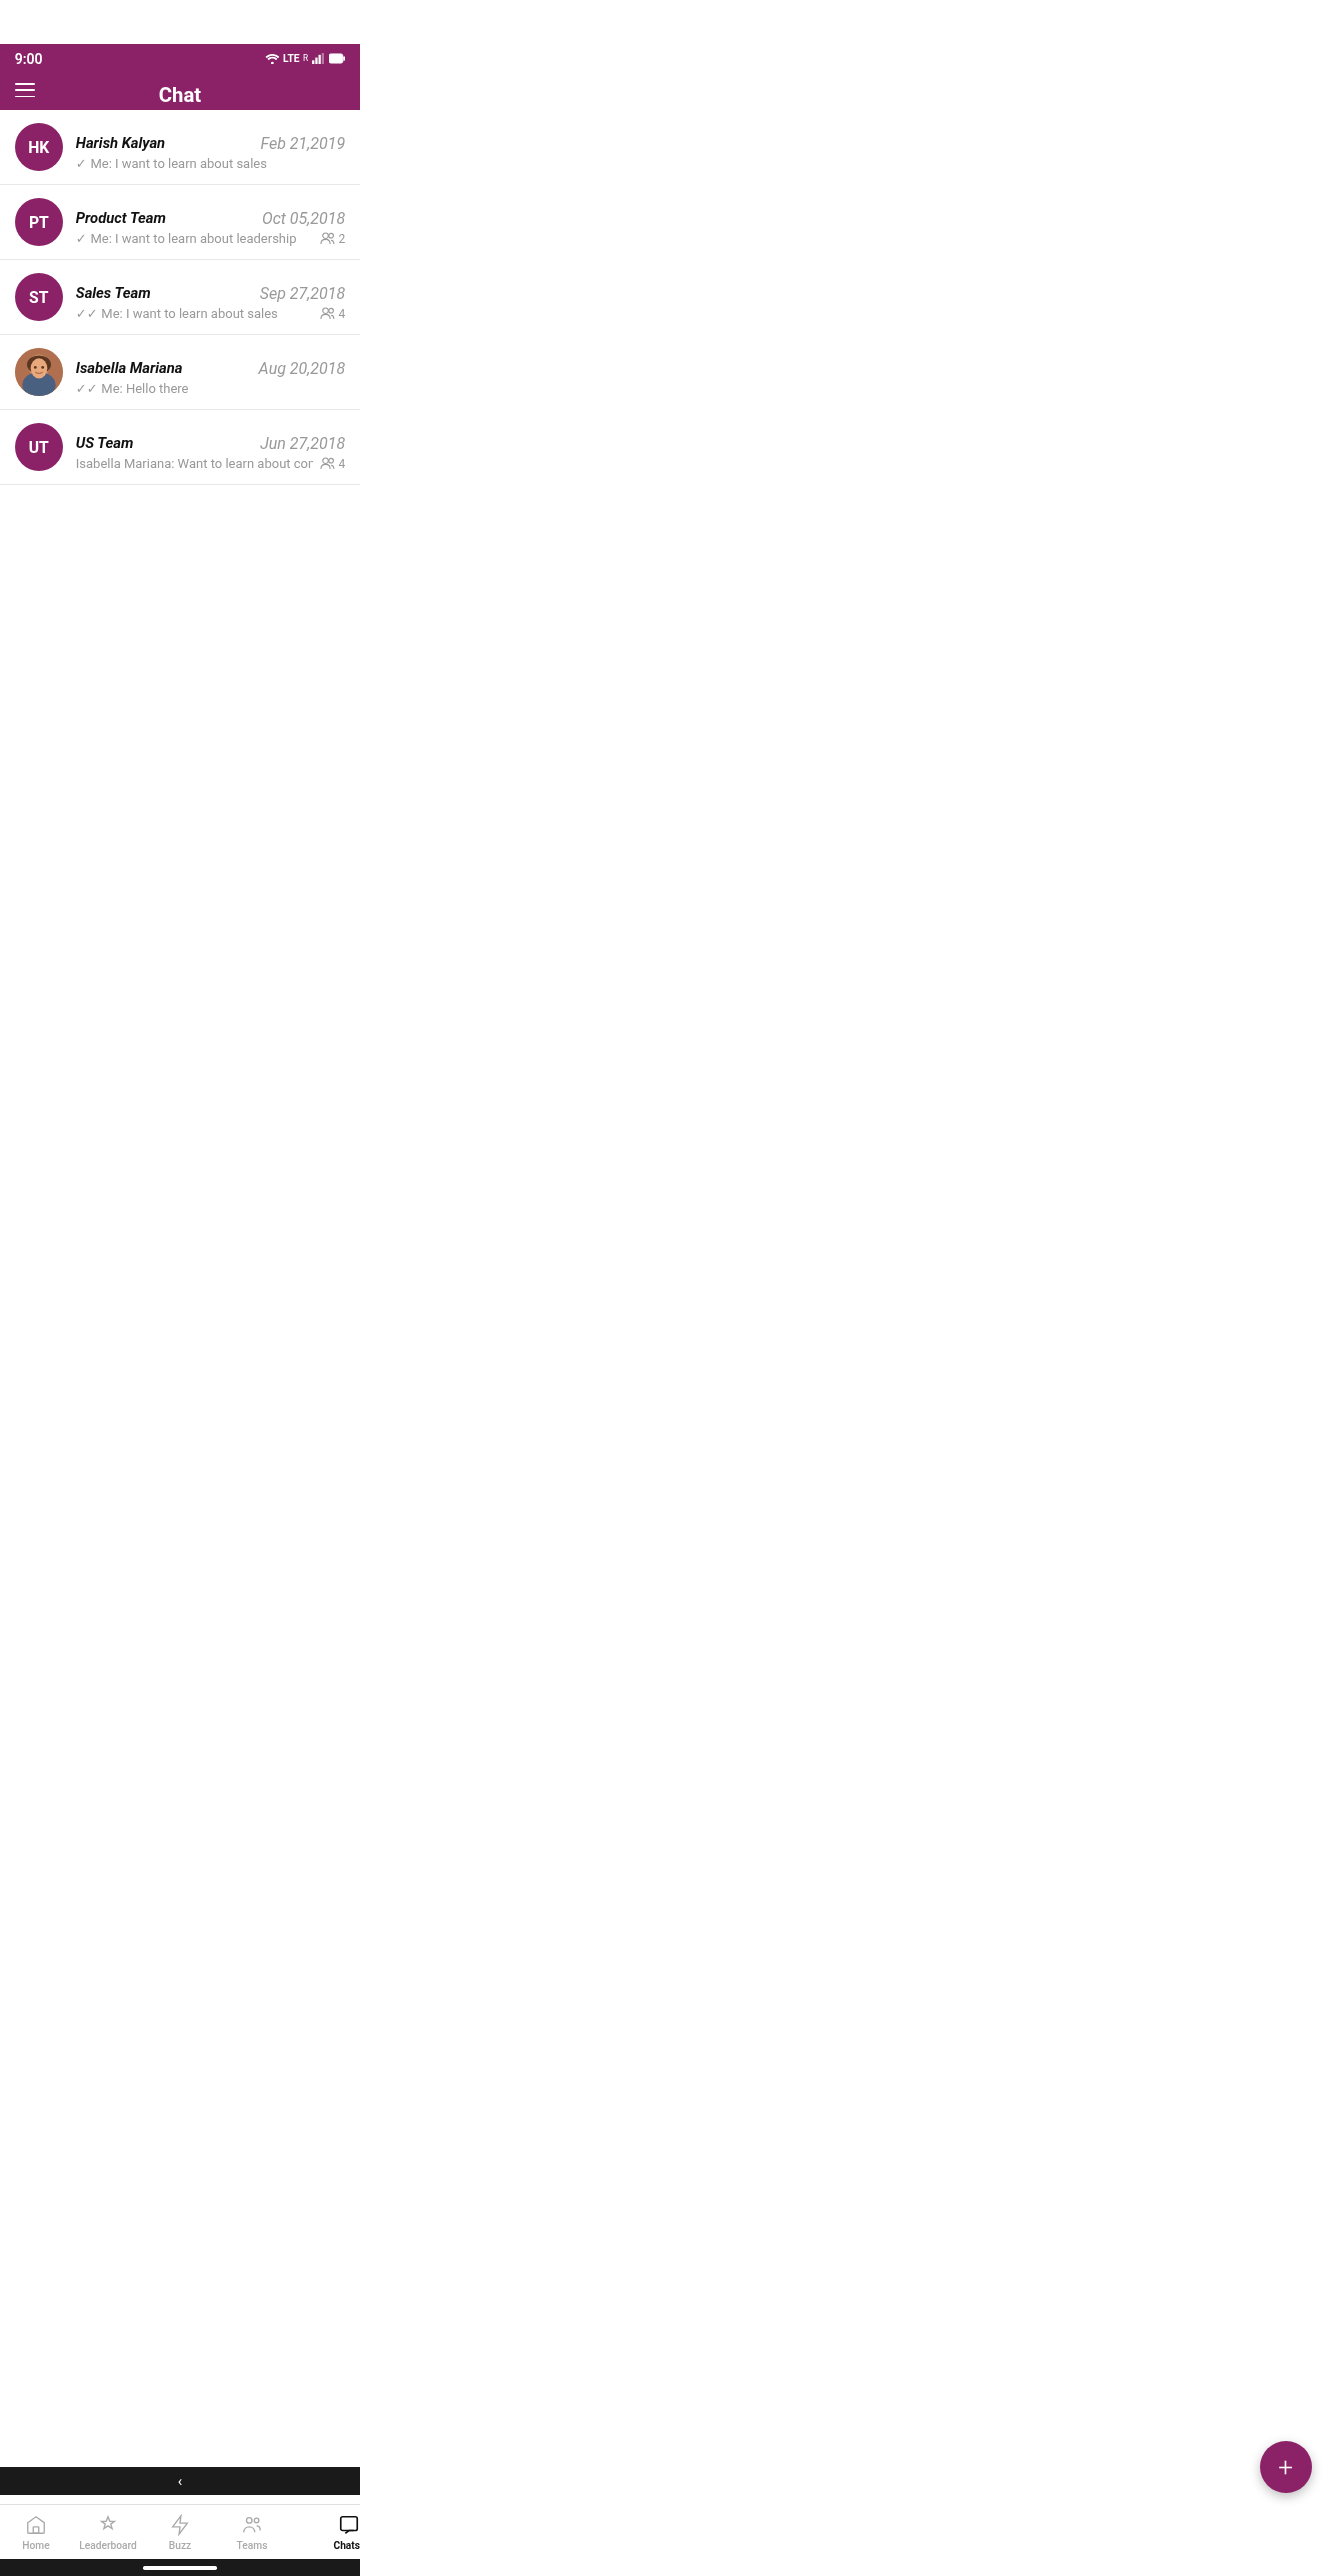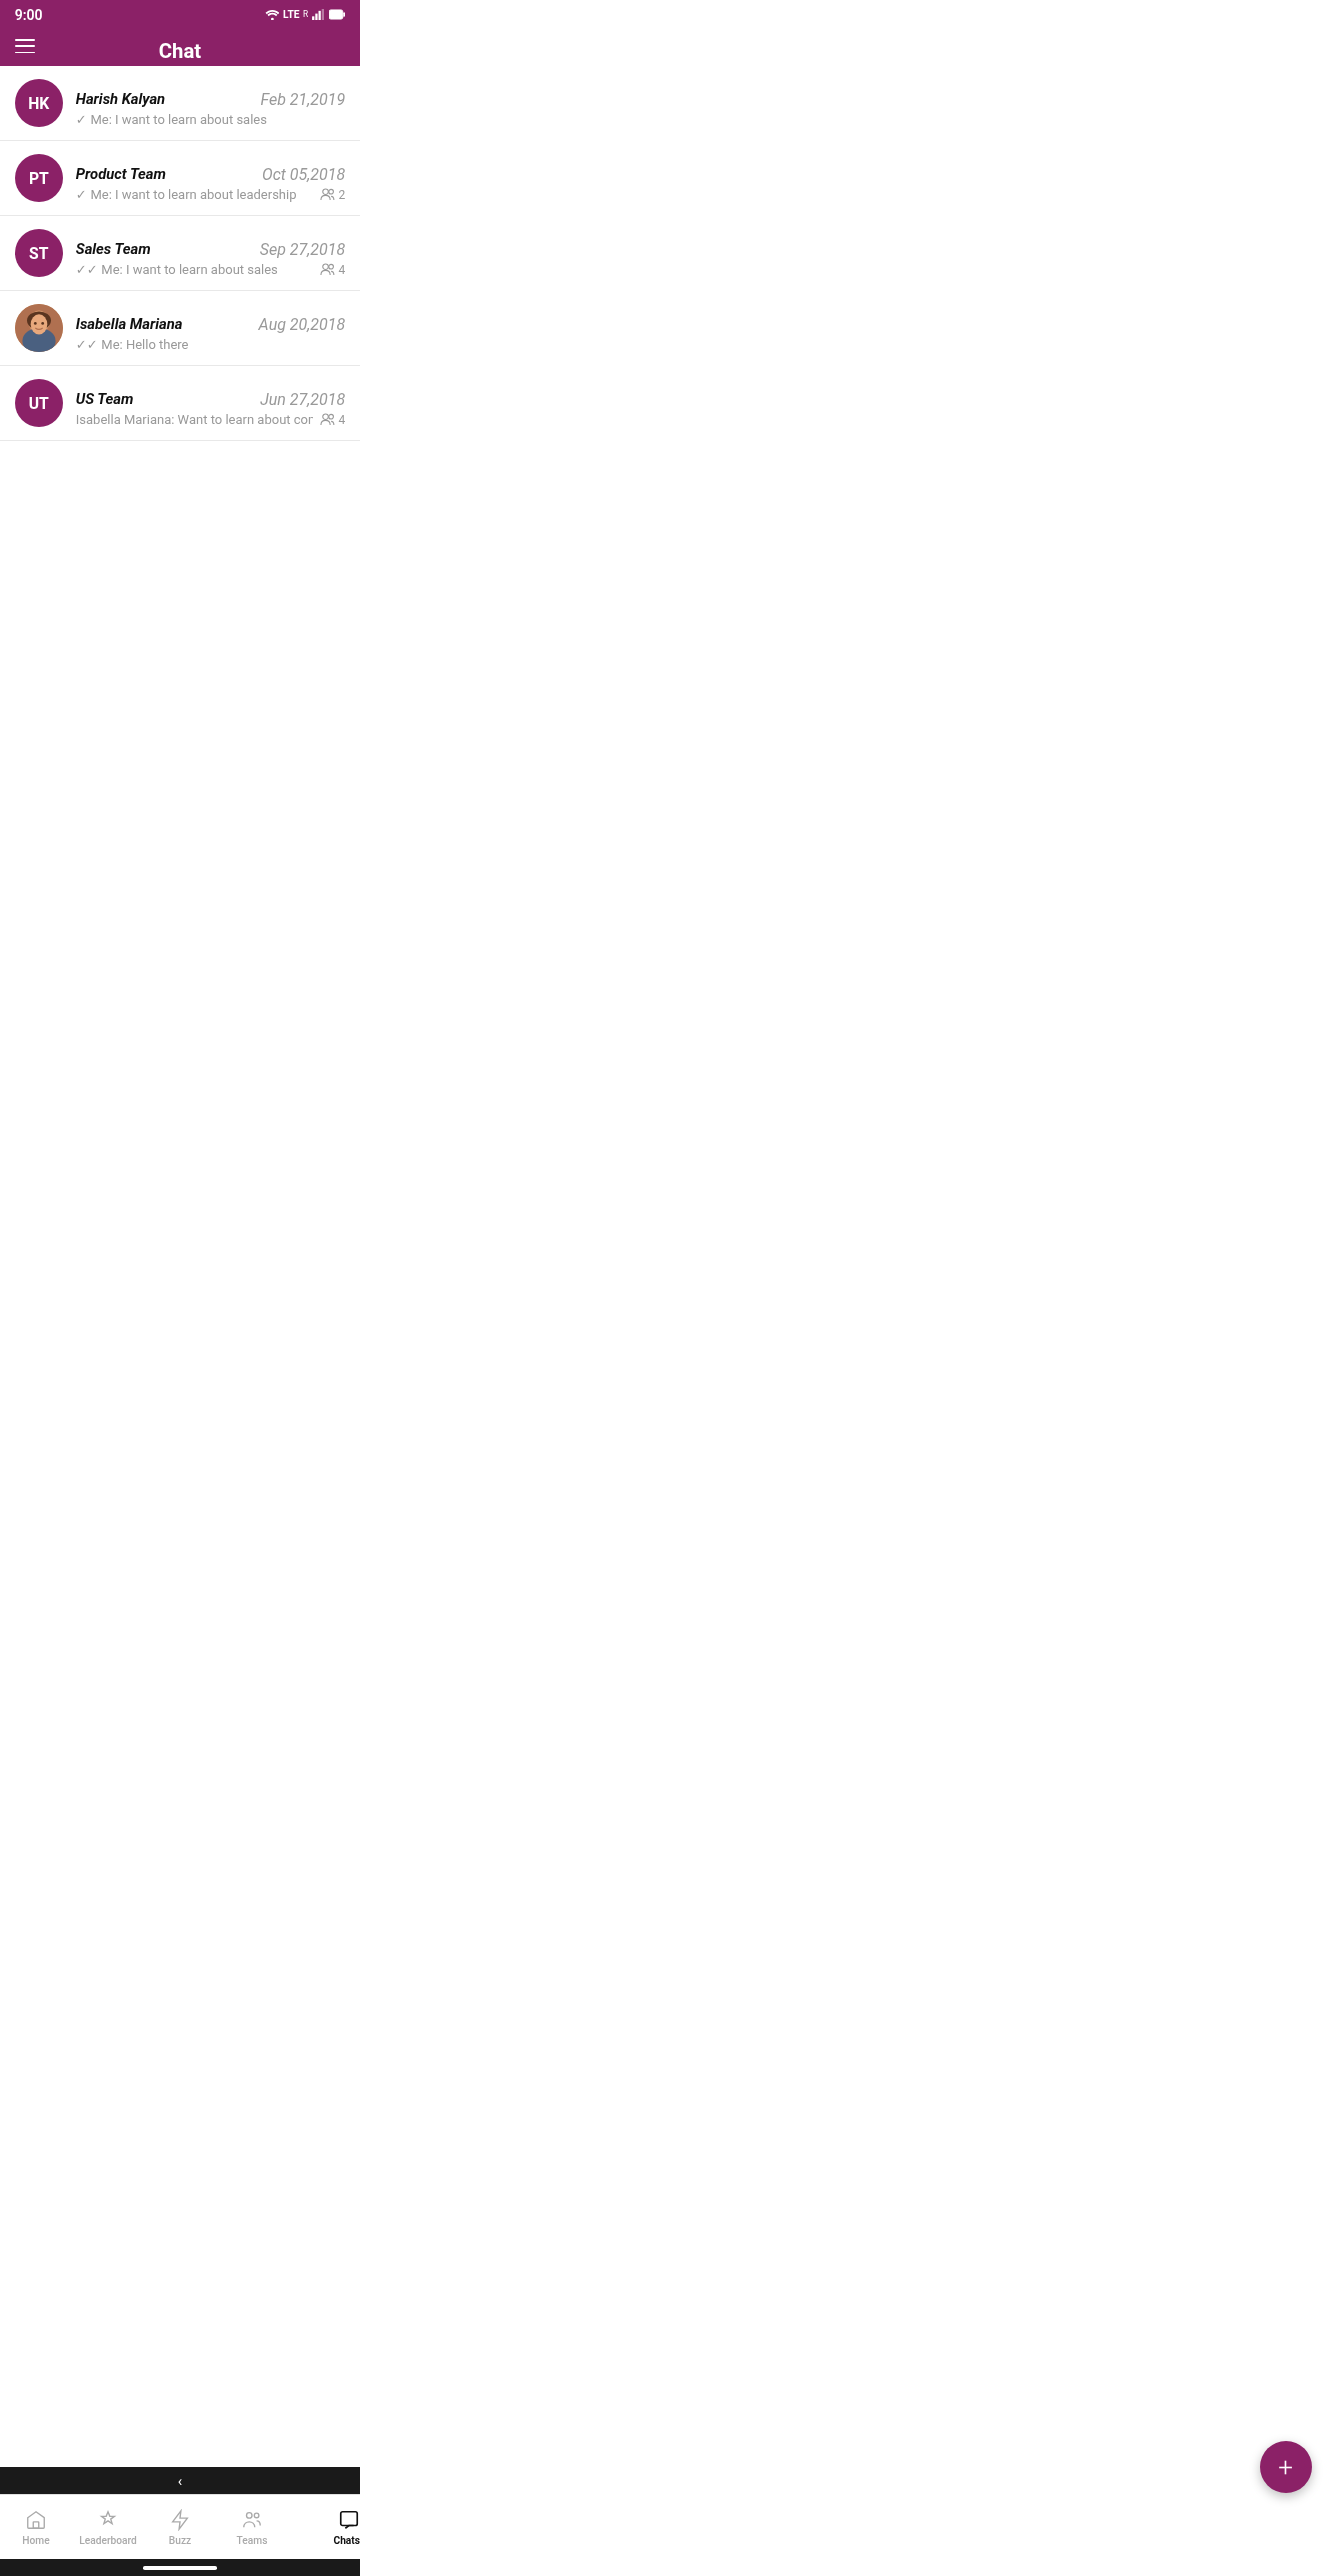--- a/index.html
+++ b/index.html
@@ -14,20 +14,21 @@
     }
 
     
     .status-bar {
       background: #8B2167;
       display: flex;
       justify-content: space-between;
       align-items: center;
       padding: 5.5px 14.8px;
       height: 29.6px;
+      margin-top: 44px;
     }
     .status-time {
       color: #fff;
       font-size: 14px;
       font-weight: 600;
     }
     .status-icons {
       display: flex;
       align-items: flex-start;
       gap: 3.7px;
@@ -162,21 +163,21 @@
     }
 
     
     .bottom-nav {
       position: fixed;
       bottom: 0;
       width: 360px;
       background: #fff;
       border-top: 0.9px solid #e0e0e0;
       display: flex;
-      height: 65px;
+      height: 55px;
     }
     .nav-item {
       flex: 1;
       display: flex;
       flex-direction: column;
       align-items: center;
       justify-content: center;
       gap: 3.7px;
       cursor: pointer;
       color: #aaa;

